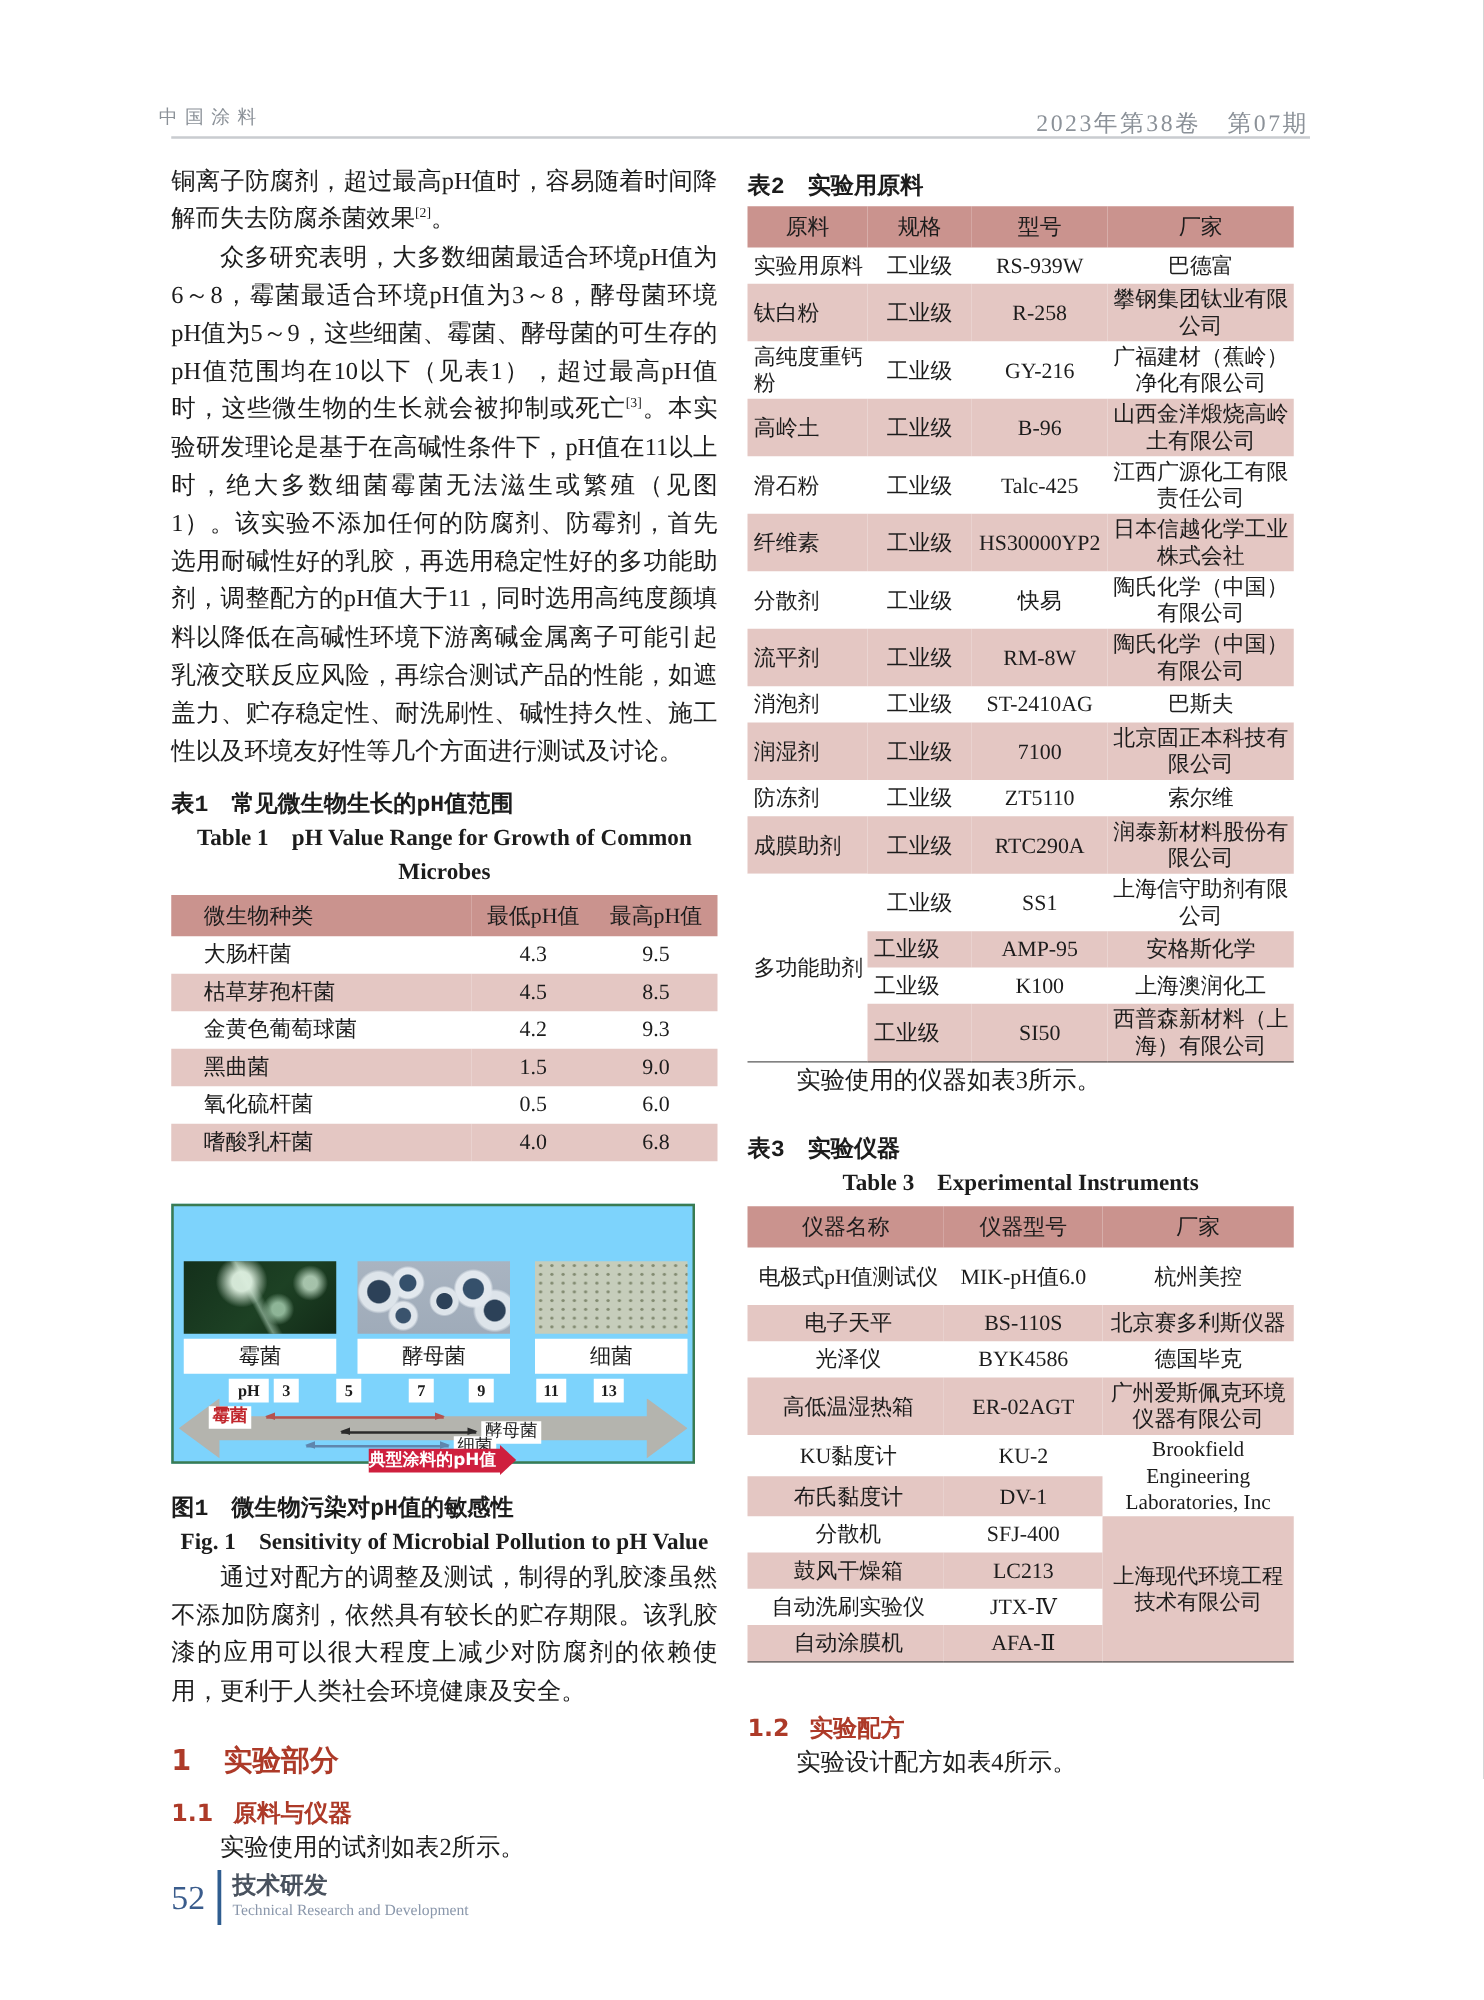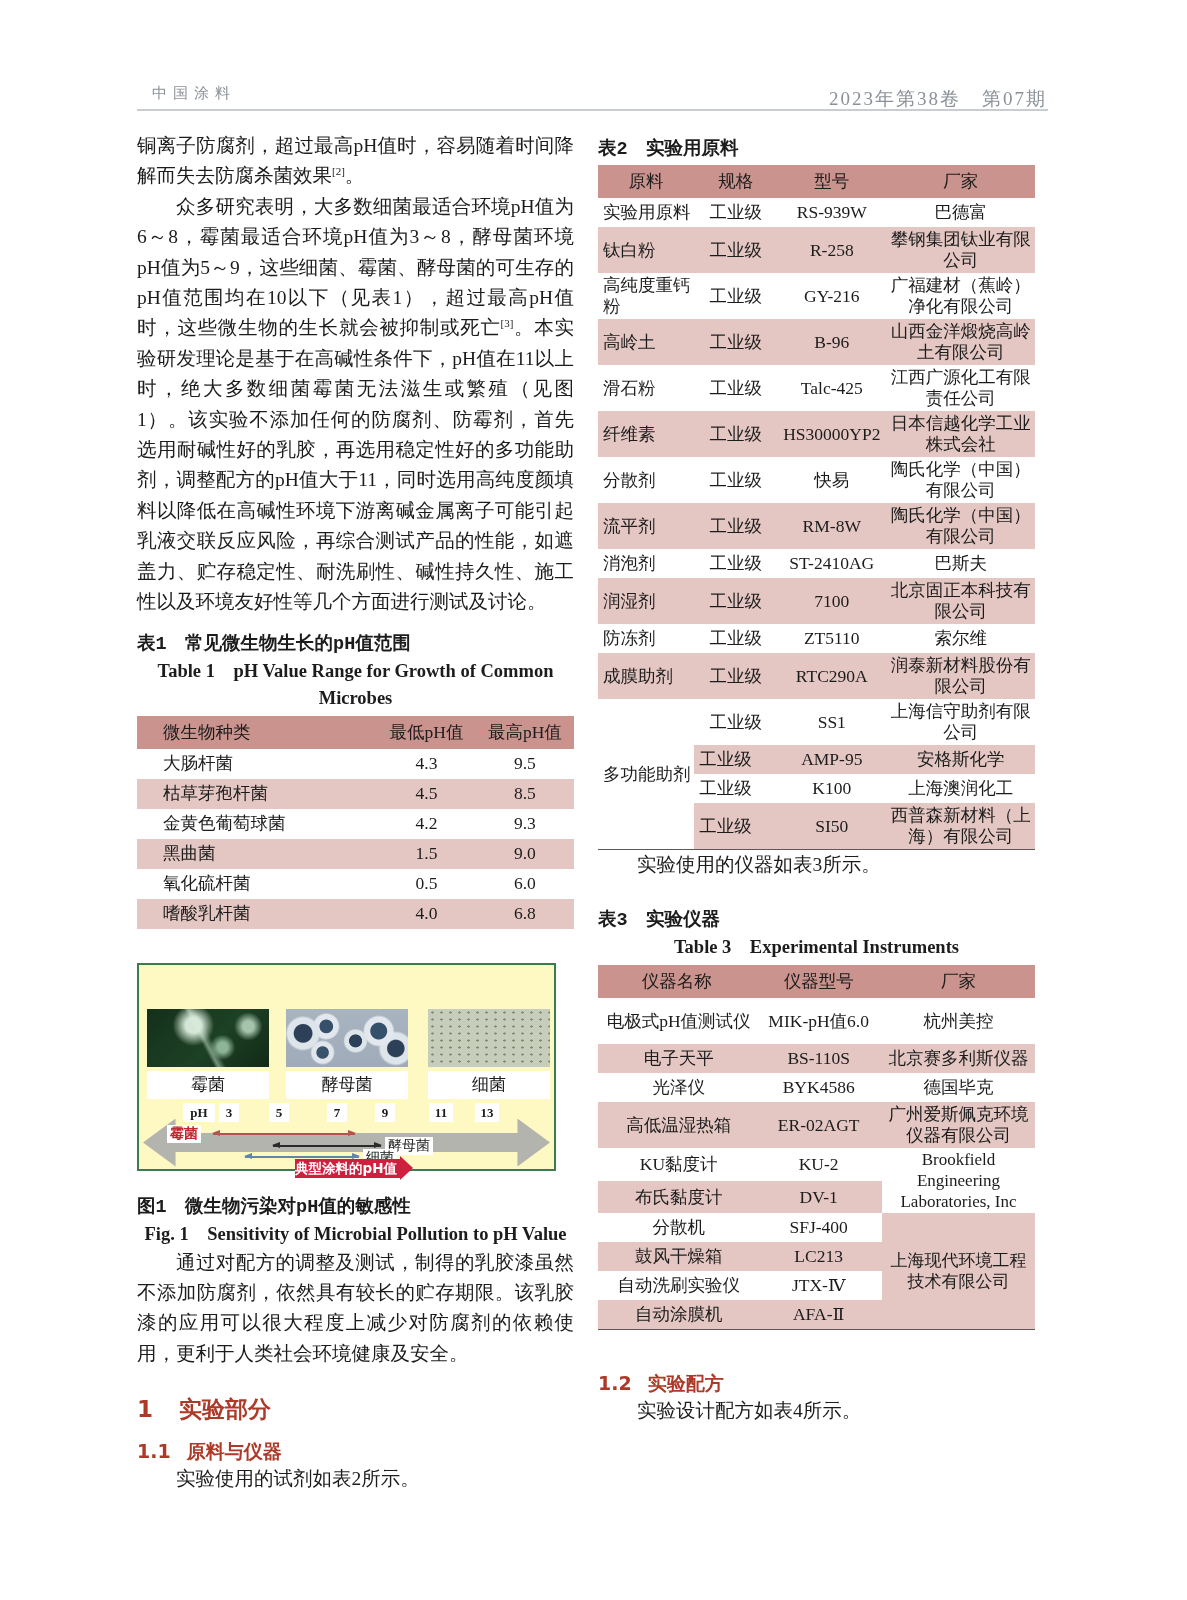--- a/index.html
+++ b/index.html
@@ -1,20 +1,20 @@
 <!DOCTYPE html>
 <html><head>
 <meta charset="utf-8">
 <style>
   html,body{margin:0;padding:0;background:#9a9a9a;}
   .page{position:relative;width:1187px;height:1600px;background:#ffffff;margin:0 auto;
         font-family:"Liberation Serif","DejaVu Serif",serif;color:#1c1c1c;overflow:hidden;}
 
   
-  .hdr-journal{position:absolute;top:84px;left:152px;font-family:"DejaVu Sans",sans-serif;
+  .hdr-journal{position:absolute;top:84px;left:127px;font-family:"DejaVu Sans",sans-serif;
                font-size:15px;color:#8b9198;letter-spacing:6px;text-align:right;}
   .hdr-issue{position:absolute;top:86px;right:140px;font-family:Liberation Serif, serif;
              font-size:19px;color:#8b9198;letter-spacing:2px;margin-left:19px;}
   .hdr-rule{position:absolute;top:109px;left:137px;width:911px;border-top:2px solid #c9ccd0;}
 
   
   .col{position:absolute;top:131px;width:437px;}
   .col-left{left:137px;}
   .col-right{left:598px;}
 
@@ -56,21 +56,21 @@
 
   
   .t3{margin-top:4px;border-bottom:1.5px solid #5a5a5a;}
   .t3 col.c1{width:36%;} .t3 col.c2{width:29%;} .t3 col.c3{width:35%;}
   .t3 td,.t3 th{text-align:center;}
   .t3 td:first-child{text-align:center;padding-left:6px;}
   .t3 th:first-child{text-align:center;}
   .maker{font-size:17px;line-height:21px;}
 
   
-  .fig-box{position:relative;margin-top:34px;width:419px;height:208px;background:#fef9c3;
+  .fig-box{position:relative;margin-top:34px;width:419px;height:208px;background:#7dd3fc;
            border:2.5px solid #3a7b52;box-sizing:border-box;}
   .photo{position:absolute;top:44px;height:58px;width:122px;}
   .photo-mold{left:8px;background:
       radial-gradient(circle at 38% 28%,rgba(222,240,224,.95) 0 9%,rgba(222,240,224,0) 24%),
       radial-gradient(circle at 62% 66%,rgba(170,210,180,.8) 0 6%,rgba(170,210,180,0) 15%),
       radial-gradient(circle at 83% 30%,rgba(200,228,205,.8) 0 5%,rgba(200,228,205,0) 13%),
       linear-gradient(62deg,transparent 44%,rgba(190,222,200,.55) 47%,transparent 52%),
       linear-gradient(135deg,#14301b,#1d4124 55%,#122a17);}
   .photo-yeast{left:147px;background:
       radial-gradient(circle at 14% 42%,#2c4158 0 8%,#dde4ea 9% 14%,rgba(0,0,0,0) 16%),
@@ -422,14 +422,22 @@
             <td>自动涂膜机</td>
             <td>AFA-Ⅱ</td>
           </tr>
       </tbody>
     </table>
 
     <div class="sec-h2 r-h12"><span class="num">1.2</span><span>实验配方</span></div>
     <p class="body indent r-text2">实验设计配方如表4所示。</p>
   </div>
 
+  <div class="footer">
+    <div class="pg-num">52</div>
+    <div class="foot-bar"></div>
+    <div>
+      <div class="foot-zh">技术研发</div>
+      <div class="foot-en">Technical Research and Development</div>
+    </div>
+  </div>
 
 </div>
 
 </body></html>

